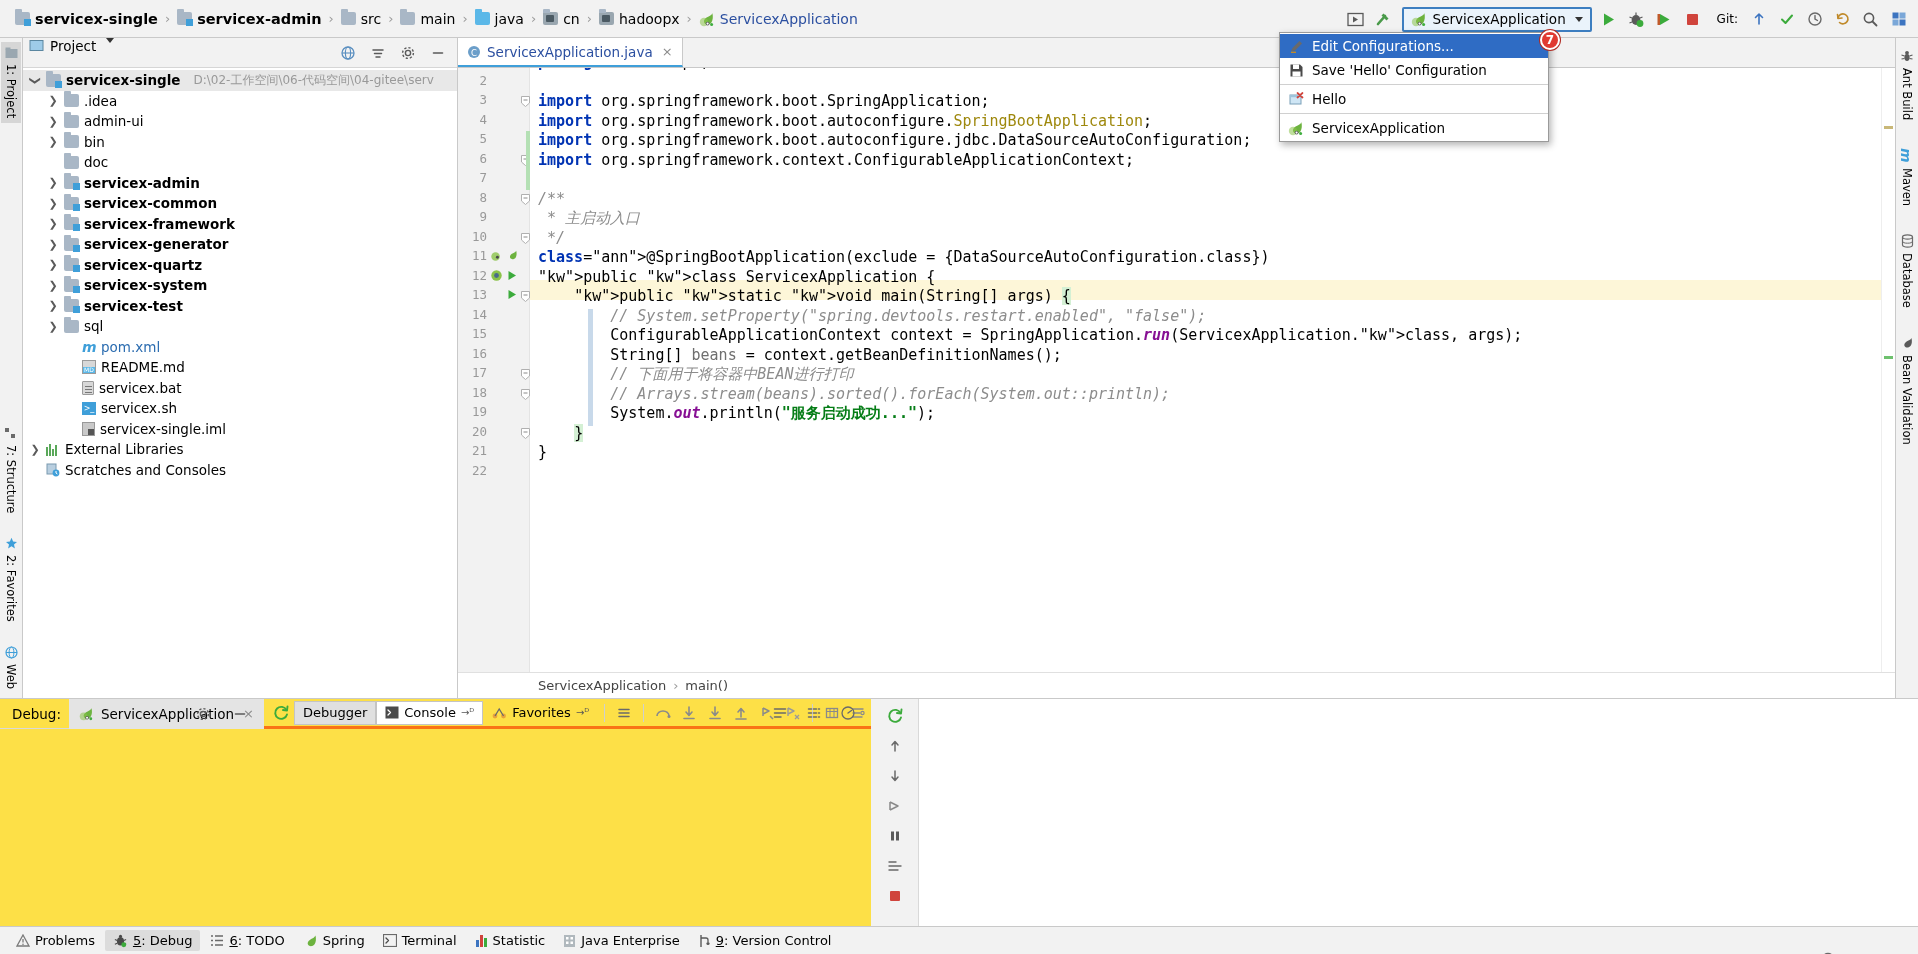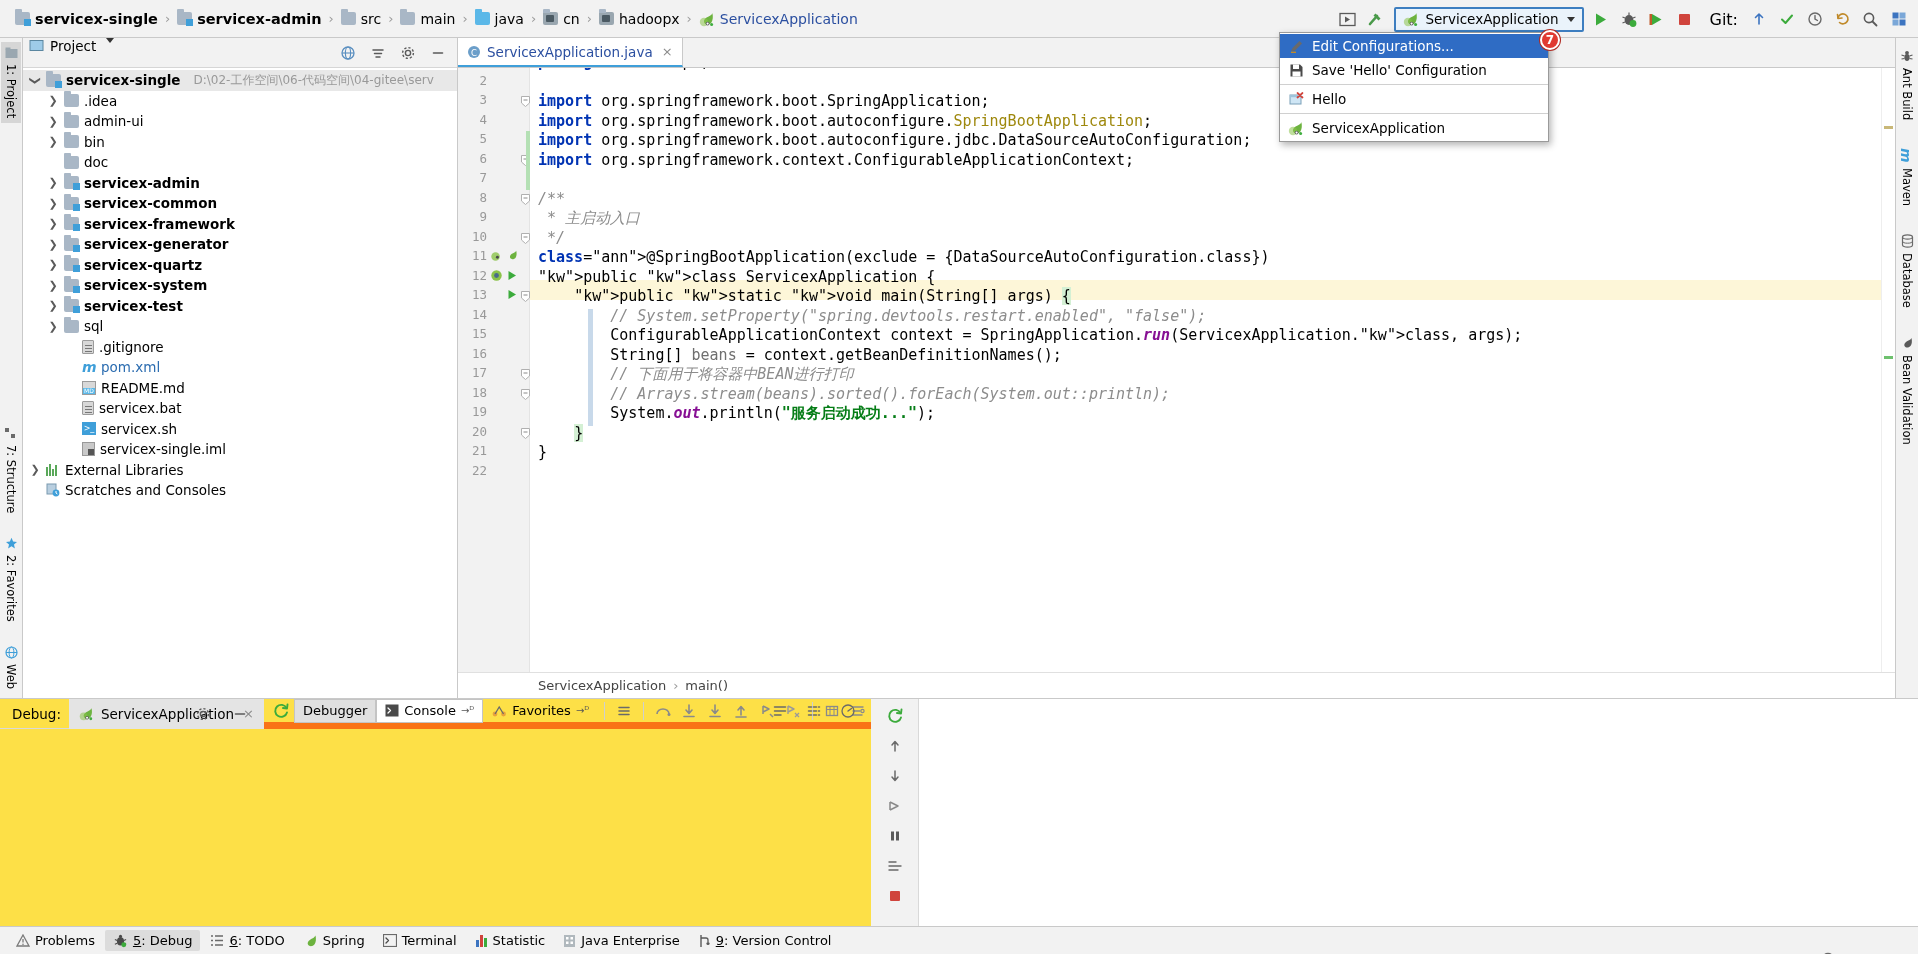--- a/index.html
+++ b/index.html
@@ -64,21 +64,21 @@
     height: 25px; min-width: 190px; padding: 0 7px;
     background: #eaf3fb;
     border: 2px solid #3d7ec0;
     border-radius: 2px;
     cursor: pointer; margin-left: 4px; margin-right: 2px;
     position: relative;
   }
   .runconfig .rc-label { font-size: 13.5px; }
   .chev { width:0; height:0; border-left:4px solid transparent; border-right:4px solid transparent; border-top:5px solid #333; margin-left:auto; }
 
-  .git-label { font-size: 16px; padding: 0 6px 0 10px; }
+  .git-label { font-size: 12px; padding: 0 6px 0 10px; }
 
   
   .dropdown {
     position: absolute;
     left: 1279px; top: 32px;
     width: 270px;
     background: #fff;
     border: 1px solid #9a9a9a;
     box-shadow: 2px 3px 7px rgba(0,0,0,.30);
     z-index: 60;
@@ -237,21 +237,21 @@
   }
   .dbg-label { font-size:13.5px; }
   .dbg-tab {
     display:flex; align-items:center; gap:6px; height:30px; padding: 0 10px;
     background:#e4e4e4; font-size:13.5px; cursor:pointer;
   }
   .dbg-title-right { position:absolute; right:10px; display:flex; gap:10px; align-items:center; }
 
   .dbg-toolbar {
     height: 30px; min-height:30px; display:flex; align-items:center; gap:0;
-    border-bottom:7px solid #f97316; padding-left: 4px; position:relative;
+    border-bottom:3px solid #f97316; padding-left: 4px; position:relative;
   }
   .dtab {
     display:flex; align-items:center; gap:5px; height:24px; padding:0 8px;
     font-size:13px; cursor:pointer; border:1px solid transparent;
   }
   .dtab.active { background:#fff; border:1px solid #c4c4c4; }
   .dtab.raised { background:#e0e0e0; border:1px solid #c4c4c4; }
   .tsep { width:1px; height:18px; background:#cfcfcf; margin:0 6px; }
   .dbtn { width:26px; height:24px; display:flex; align-items:center; justify-content:center; cursor:pointer; }
   .dbg-toolbar-right { position:absolute; right:10px; display:flex; gap:8px; align-items:center; }
@@ -611,25 +611,20 @@
             </div>
             <div class="trow" style="padding-left: 24px;">
               <span class="arrow">❯</span>
               <span class="ico ico-folder mod"></span>
               <span class="tlabel bold">servicex-test</span>
             </div>
             <div class="trow" style="padding-left: 24px;">
               <span class="arrow">❯</span>
               <span class="ico ico-folder"></span>
               <span class="tlabel">sql</span>
-            </div>
-            <div class="trow" style="padding-left: 42px;">
-              <span class="arrow empty"></span>
-              <span class="ico ico-file"></span>
-              <span class="tlabel">.gitignore</span>
             </div>
             <div class="trow" style="padding-left: 42px;">
               <span class="arrow empty"></span>
               <span class="ico-m">m</span>
               <span class="tlabel" style="color:#2b6cb0">pom.xml</span>
             </div>
             <div class="trow" style="padding-left: 42px;">
               <span class="arrow empty"></span>
               <span class="ico ico-md"></span>
               <span class="tlabel">README.md</span>

